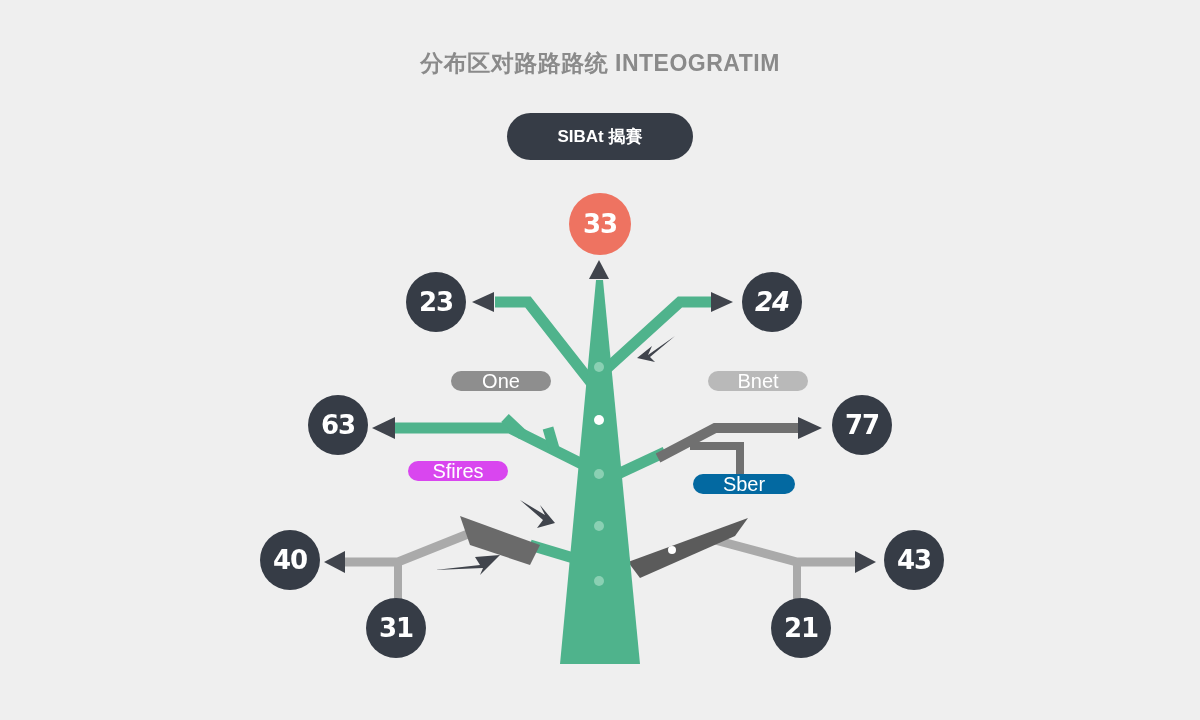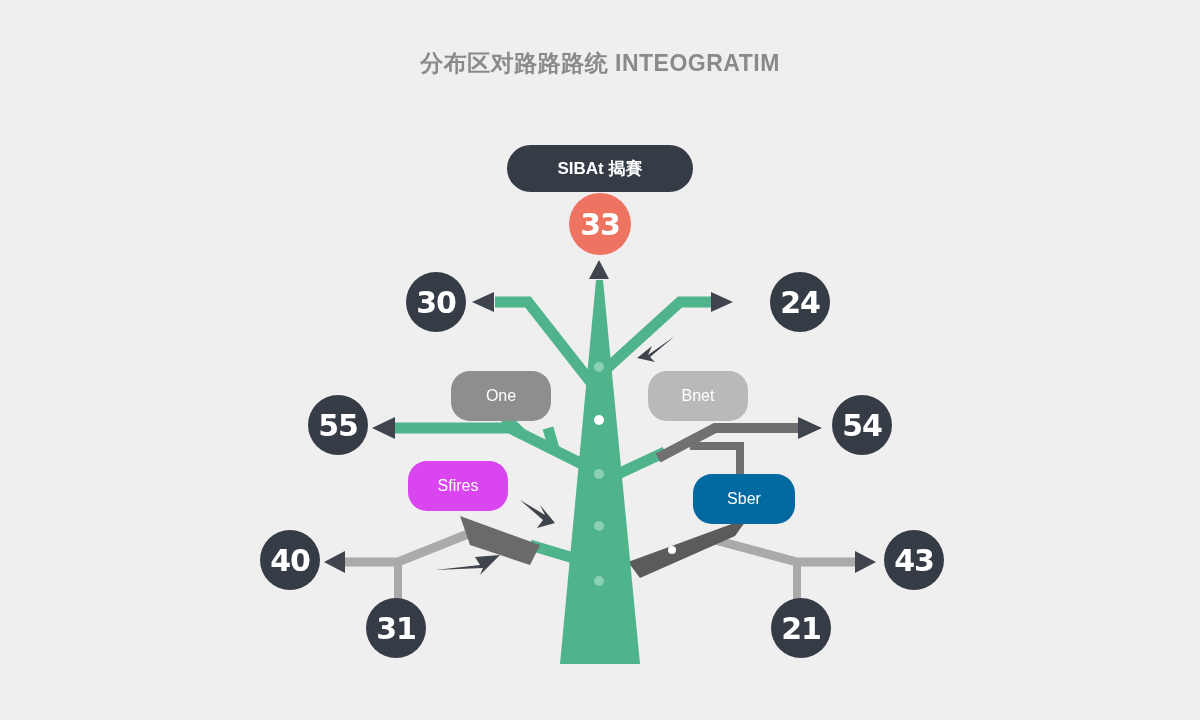--- a/index.html
+++ b/index.html
@@ -11,33 +11,33 @@
   }
   .title {
     position: absolute; left: 0; top: 48px; width: 1200px;
     text-align: center; font-size: 23px; font-weight: bold;
     color: #8a8a8a; letter-spacing: 0.5px;
   }
   .pill-btn {
     position: absolute; left: 507px; top: 113px; width: 186px; height: 47px;
     border-radius: 24px; background: #363c46; color: #ffffff;
     font-size: 17px; font-weight: bold;
-    display: flex; align-items: center; justify-content: center; margin-top: 32px;
+    display: flex; align-items: center; justify-content: center;
   }
   svg.tree { position: absolute; left: 0; top: 0; }
   .node {
     position: absolute; width: 60px; height: 60px; border-radius: 50%;
     background: #363c46; color: #ffffff; font-weight: bold;
-    font-size: 30px; display: flex; align-items: center; justify-content: center;
+    font-size: 26px; display: flex; align-items: center; justify-content: center;
     font-family: "DejaVu Sans", sans-serif; letter-spacing: -1px;
   }
   .node.root { background: #ee7361; width: 62px; height: 62px; }
   .label {
-    position: absolute; height: 50px; border-radius: 19px;
-    color: #ffffff; font-size: 16px;
+    position: absolute; height: 20px; border-radius: 19px;
+    color: #ffffff; font-size: 20px;
     display: flex; align-items: center; justify-content: center;
   }
 </style>
 </head>
 <body>
 
 <div class="title">分布区对路路路统 INTEOGRATIM</div>
 
 <div class="pill-btn">SIBAt 揭賽</div>
 
@@ -85,25 +85,25 @@
 
   <g fill="#40444c">
     <polygon points="675,336 648,355 652,346 637,358 655,362 650,357"></polygon>
     <polygon points="520,500 545,515 540,505 555,523 537,528 543,520"></polygon>
     <polygon points="435,570 480,565 475,557 500,555 480,575 483,568"></polygon>
   </g>
 </svg>
 
 <div class="node root" style="left:569px; top:193px;">33</div>
 
-<div class="node" style="left:406px; top:272px;">30</div>
-<div class="node" style="left:770px; top:272px;">24</div>
-<div class="node" style="left:308px; top:395px;">55</div>
-<div class="node" style="left:832px; top:395px;">54</div>
+<div class="node" style="left:406px; top:272px;">23</div>
+<div class="node" style="left:742px; top:272px;font-style:italic;">24</div>
+<div class="node" style="left:308px; top:395px;">63</div>
+<div class="node" style="left:832px; top:395px;">77</div>
 <div class="node" style="left:260px; top:530px;">40</div>
 <div class="node" style="left:884px; top:530px;">43</div>
 <div class="node" style="left:366px; top:598px;">31</div>
 <div class="node" style="left:771px; top:598px;">21</div>
 
 <div class="label" style="left:451px; top:371px; width:100px; background:#8e8e8e;">One</div>
-<div class="label" style="left:648px; top:371px; width:100px; background:#b9b9b9;">Bnet</div>
+<div class="label" style="left:708px; top:371px; width:100px; background:#b9b9b9;">Bnet</div>
 <div class="label" style="left:408px; top:461px; width:100px; background:#d946ef;">Sfires</div>
 <div class="label" style="left:693px; top:474px; width:102px; background:#0369a1;">Sber</div>
 
 </body></html>

